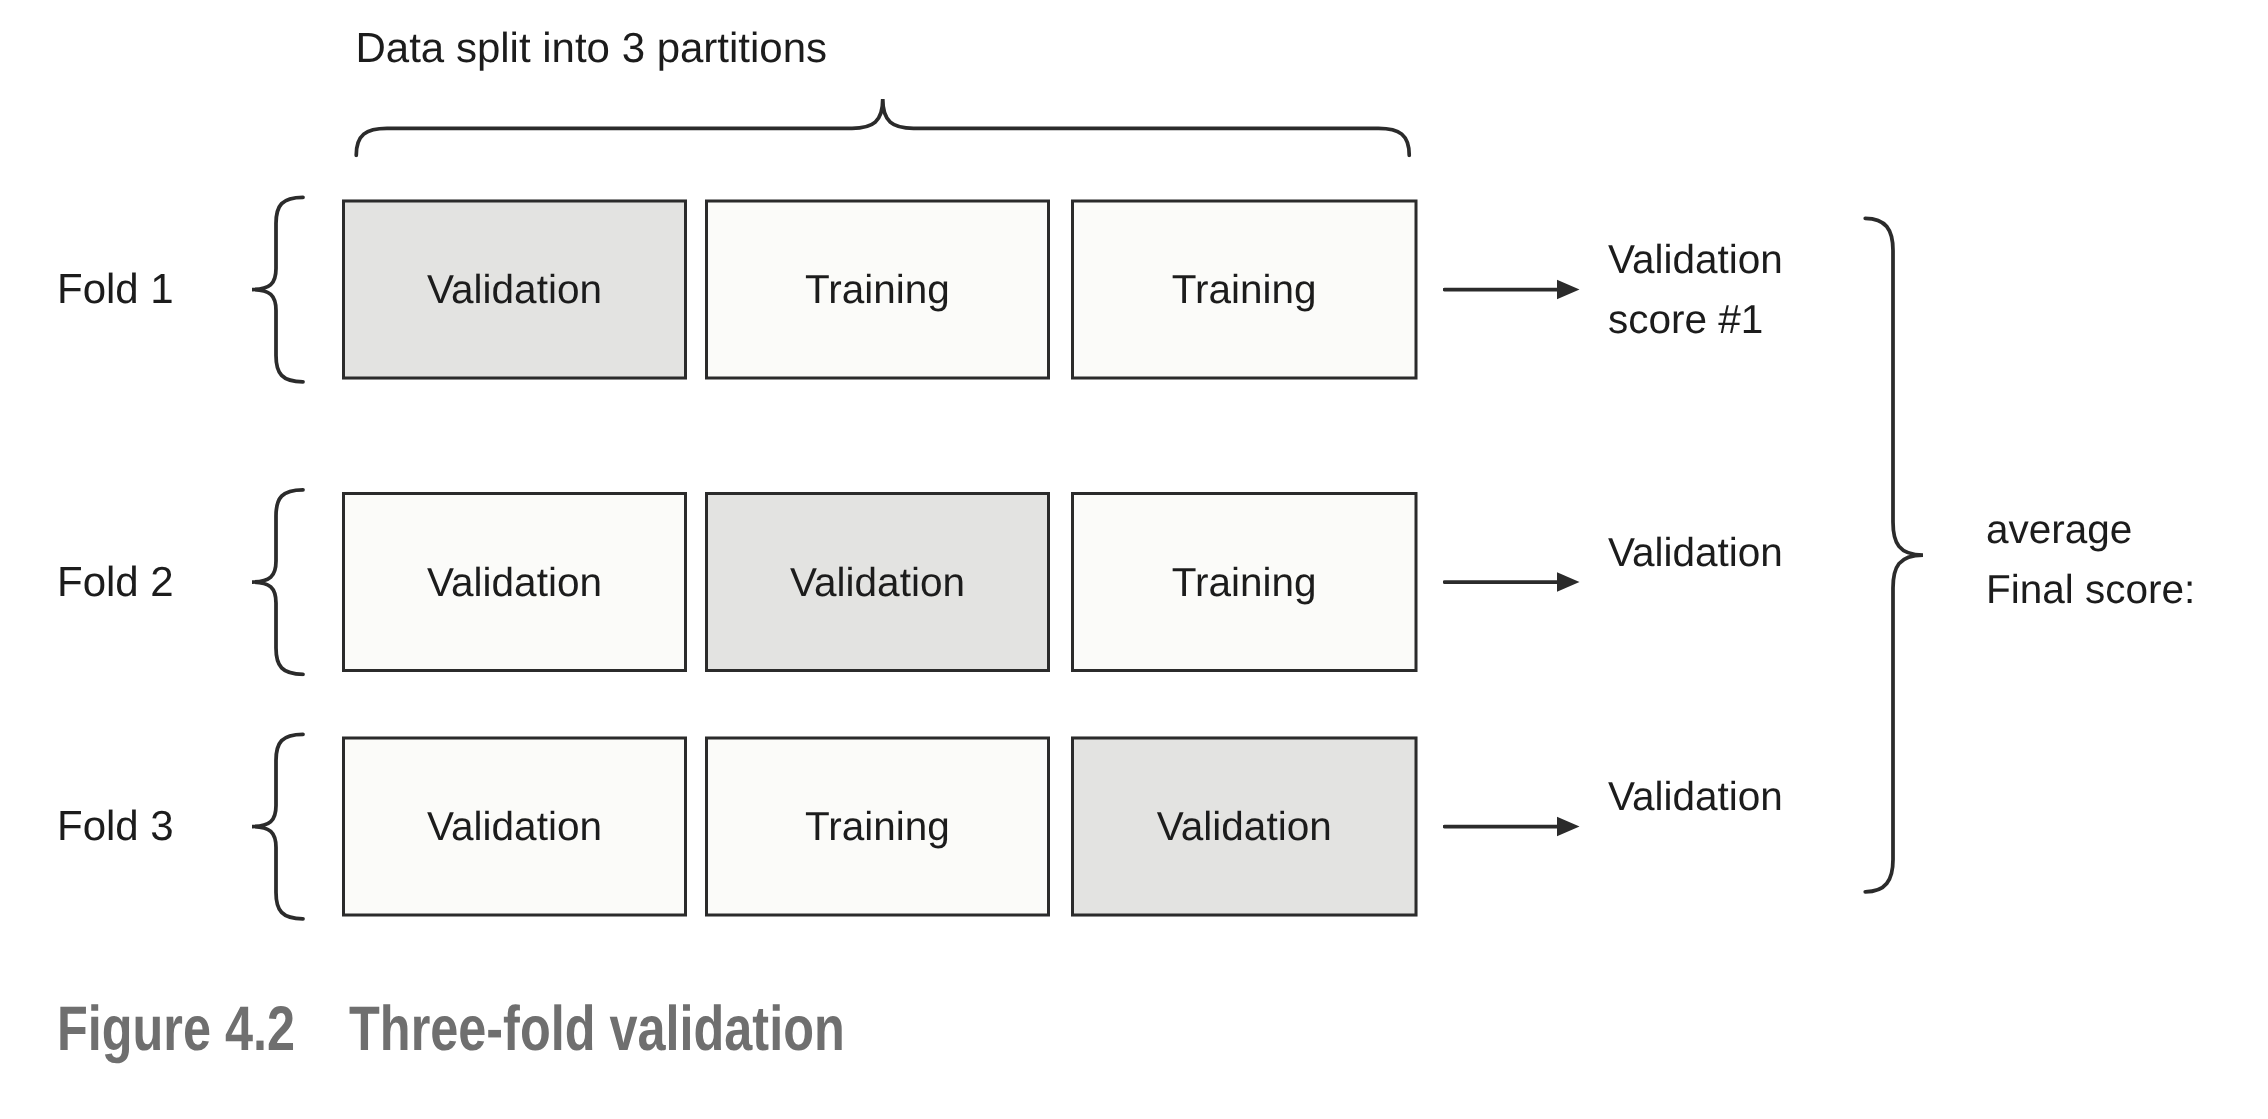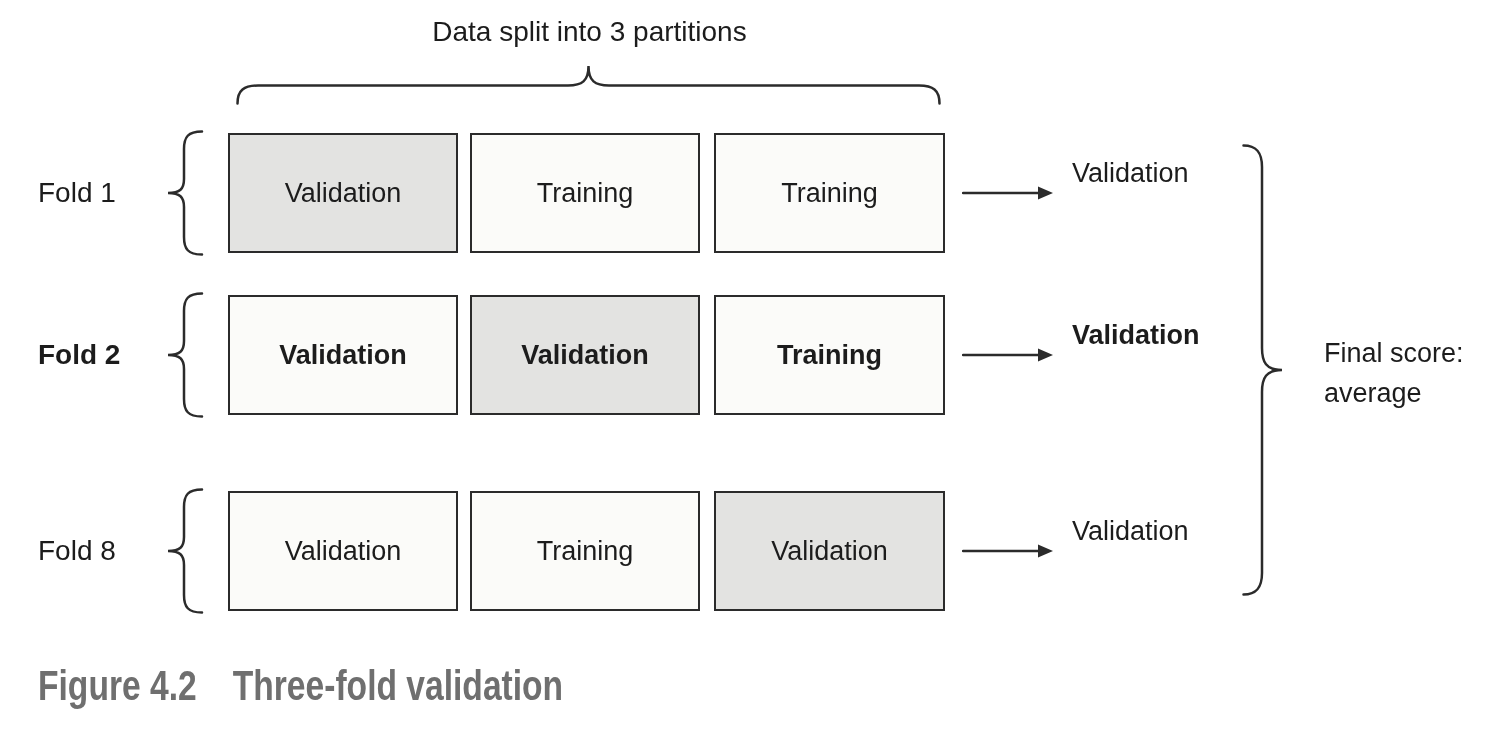--- a/index.html
+++ b/index.html
@@ -14,38 +14,38 @@
     background: #ffffff;
     font-family: "Liberation Sans", "DejaVu Sans", sans-serif;
     color: #1c1c1c;
     overflow: hidden;
   }
   .diagram-title {
     position: absolute;
     left: 237px;
     top: 16px;
     width: 705px;
-    text-align: center;
+    text-align: left;
     font-size: 28px;
     color: #1c1c1c;
     white-space: nowrap;
   }
   .top-brace {
     position: absolute;
     left: 236px;
     top: 57px;
   }
   .fold-row {
     position: absolute;
     left: 0;
     width: 1434px;
     height: 120px;
   }
   .fold-row.r0 { top: 133px; }
-  .fold-row.r1 { top: 295px; font-weight: bold; }
+  .fold-row.r1 { top: 328px; }
   .fold-row.r2 { top: 491px; }
   .fold-label {
     position: absolute;
     left: 38px;
     top: 0;
     height: 120px;
     display: flex;
     align-items: center;
     font-size: 28px;
     white-space: nowrap;
@@ -149,20 +149,21 @@
       </div>
     <div class="cell c2">
         <span>Training</span>
       </div>
     <svg class="arrow" width="92" height="16" viewBox="0 0 92 16">
       <line class="stroke" x1="1" y1="8" x2="77" y2="8"></line>
       <polygon class="fill" points="76,1.5 91,8 76,14.5"></polygon>
     </svg>
     <div class="score">
       <div>Validation</div>
+      <div>score #1</div>
     </div>
   </div>
 
   <div class="fold-row r1">
     <div class="fold-label">Fold 2</div>
     <svg class="fold-brace" width="42" height="126" viewBox="0 0 42 126">
       <path class="stroke" d="M 40 1.5 C 26 1.5 22 7 22 19 L 22 49 C 22 59 18 63 6 63 C 18 63 22 67 22 77 L 22 107 C 22 119 26 124.5 40 124.5"></path>
     </svg>
     <div class="cell c0">
         <span>Validation</span>
@@ -176,21 +177,21 @@
     <svg class="arrow" width="92" height="16" viewBox="0 0 92 16">
       <line class="stroke" x1="1" y1="8" x2="77" y2="8"></line>
       <polygon class="fill" points="76,1.5 91,8 76,14.5"></polygon>
     </svg>
     <div class="score">
       <div>Validation</div>
     </div>
   </div>
 
   <div class="fold-row r2">
-    <div class="fold-label">Fold 8</div>
+    <div class="fold-label">Fold 3</div>
     <svg class="fold-brace" width="42" height="126" viewBox="0 0 42 126">
       <path class="stroke" d="M 40 1.5 C 26 1.5 22 7 22 19 L 22 49 C 22 59 18 63 6 63 C 18 63 22 67 22 77 L 22 107 C 22 119 26 124.5 40 124.5"></path>
     </svg>
     <div class="cell c0">
         <span>Validation</span>
       </div>
     <div class="cell c1">
         <span>Training</span>
       </div>
     <div class="cell c2 hl">
@@ -203,22 +204,22 @@
     <div class="score">
       <div>Validation</div>
     </div>
   </div>
 
   <svg class="right-brace" width="42" height="452" viewBox="0 0 42 452">
     <path class="stroke" d="M 1.5 1.5 C 15 1.5 20 9 20 23 L 20 204 C 20 218 24 226 40 226 C 24 226 20 234 20 248 L 20 429 C 20 443 15 450.5 1.5 450.5"></path>
   </svg>
 
   <div class="final-score">
+    <div>average</div>
     <div>Final score:</div>
-    <div>average</div>
   </div>
 
   <div class="caption">
     <span class="fig-num">Figure 4.2</span><span class="fig-title">Three-fold validation</span>
   </div>
 
 
 </div>
 
 </body></html>

